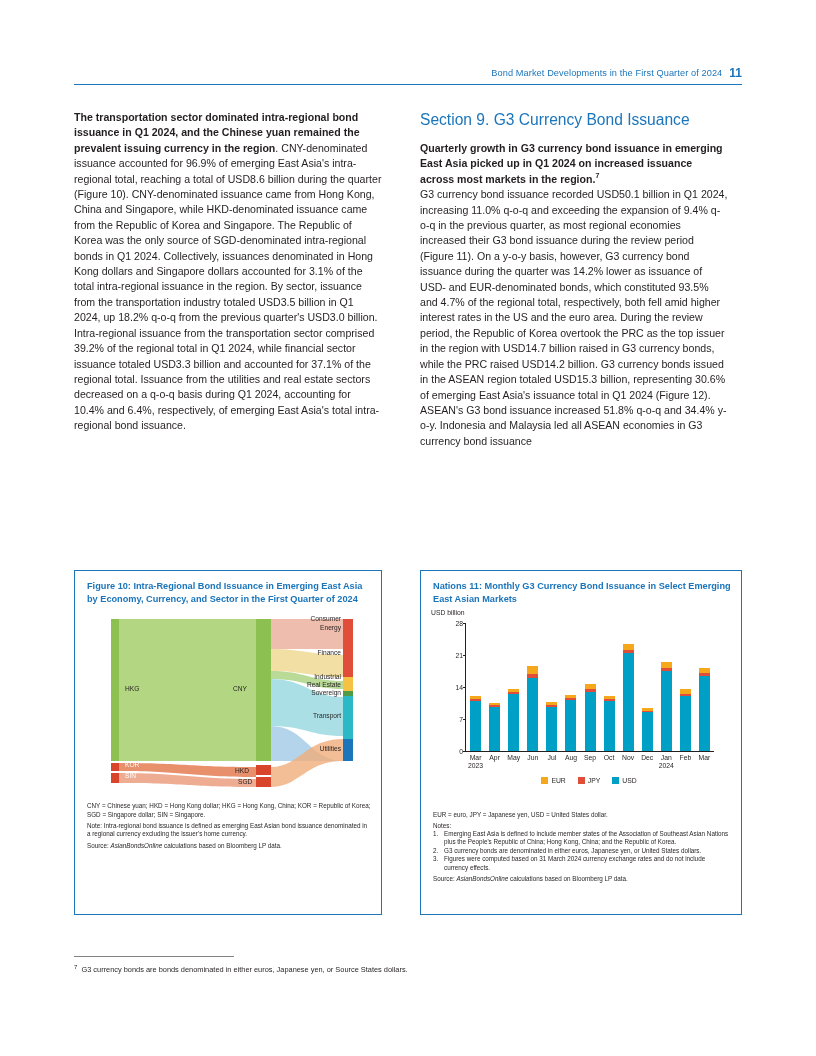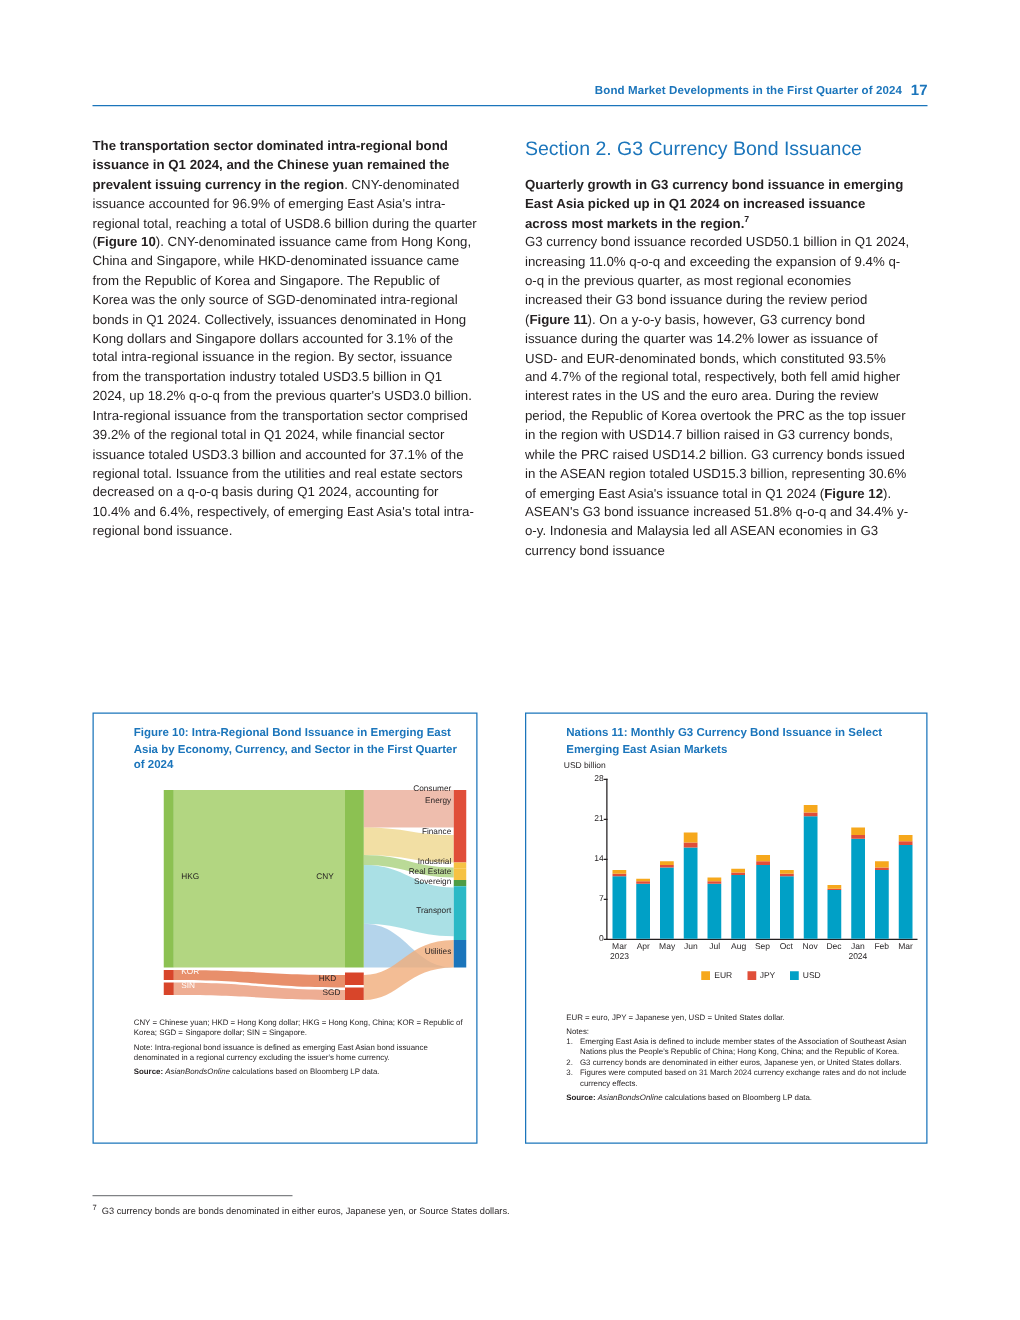--- a/index.html
+++ b/index.html
@@ -33,21 +33,21 @@
     position: absolute;
     left: 74px;
     top: 84px;
     width: 668px;
     height: 1px;
     background: #1b75bb;
   }
   .header-title {
     display: inline;
     font-size: 9.2px;
-    font-weight: bold;
+    font-weight: normal;
     color: #1b75bb;
     letter-spacing: .1px;
   }
   .header-page {
     display: inline;
     font-size: 12px;
     font-weight: bold;
     color: #1b75bb;
     margin-left: 7px;
     vertical-align: -1px;
@@ -72,29 +72,28 @@
     font-weight: normal;
     margin: 0 0 12px 0;
     line-height: 19px;
   }
   .sub-bold {
     font-weight: bold;
     display: block;
     margin-bottom: 0;
   }
   sup { font-size: 7px; vertical-align: super; line-height: 0; }
-  b { font-weight: bold; }
+  b { font-weight: normal; }
 
   
   .figbox {
     position: absolute;
     border: 1px solid #1b75bb;
     background: #fff;
     box-sizing: border-box;
-    padding-left: 20px;
   }
   #fig10 { left: 74px; top: 570px; width: 308px; height: 345px; }
   #fig11 { left: 420px; top: 570px; width: 322px; height: 345px; }
   .fig-title {
     font-size: 9.2px;
     font-weight: bold;
     color: #1b75bb;
     line-height: 12.6px;
     padding: 9px 10px 0 12px;
   }
@@ -220,30 +219,30 @@
     color: #231f20;
   }
   .footnote .fn-num { font-size: 6px; vertical-align: super; }
 </style>
 </head>
 <body>
 
 <div class="page">
 
   <div class="header">
-    <span class="header-title">Bond Market Developments in the First Quarter of 2024</span><span class="header-page">17</span>
+    <span class="header-title">Bond Market Developments in the First Quarter of 2024</span><span class="header-page">11</span>
   </div>
   <div class="header-rule"></div>
 
   <div class="col col-left">
     <p><span class="lead-bold">The transportation sector dominated intra-regional bond issuance in Q1 2024, and the Chinese yuan remained the prevalent issuing currency in the region</span><span>. CNY-denominated issuance accounted for 96.9% of emerging East Asia's intra-regional total, reaching a total of USD8.6 billion during the quarter (</span><b>Figure 10</b><span>). CNY-denominated issuance came from Hong Kong, China and Singapore, while HKD-denominated issuance came from the Republic of Korea and Singapore. The Republic of Korea was the only source of SGD-denominated intra-regional bonds in Q1 2024. Collectively, issuances denominated in Hong Kong dollars and Singapore dollars accounted for 3.1% of the total intra-regional issuance in the region. By sector, issuance from the transportation industry totaled USD3.5 billion in Q1 2024, up 18.2% q-o-q from the previous quarter's USD3.0 billion. Intra-regional issuance from the transportation sector comprised 39.2% of the regional total in Q1 2024, while financial sector issuance totaled USD3.3 billion and accounted for 37.1% of the regional total. Issuance from the utilities and real estate sectors decreased on a q-o-q basis during Q1 2024, accounting for 10.4% and 6.4%, respectively, of emerging East Asia's total intra-regional bond issuance.</span></p>
   </div>
 
   <div class="col col-right">
-    <h2 class="sec-head">Section 2. G3 Currency Bond Issuance</h2>
+    <h2 class="sec-head">Section 9. G3 Currency Bond Issuance</h2>
     <p><span class="sub-bold"><span>Quarterly growth in G3 currency bond issuance in emerging East Asia picked up in Q1 2024 on increased issuance across most markets in the region.</span><sup>7</sup></span><span>G3 currency bond issuance recorded USD50.1 billion in Q1 2024, increasing 11.0% q-o-q and exceeding the expansion of 9.4% q-o-q in the previous quarter, as most regional economies increased their G3 bond issuance during the review period (</span><b>Figure 11</b><span>). On a y-o-y basis, however, G3 currency bond issuance during the quarter was 14.2% lower as issuance of USD- and EUR-denominated bonds, which constituted 93.5% and 4.7% of the regional total, respectively, both fell amid higher interest rates in the US and the euro area. During the review period, the Republic of Korea overtook the PRC as the top issuer in the region with USD14.7 billion raised in G3 currency bonds, while the PRC raised USD14.2 billion. G3 currency bonds issued in the ASEAN region totaled USD15.3 billion, representing 30.6% of emerging East Asia's issuance total in Q1 2024 (</span><b>Figure 12</b><span>). ASEAN's G3 bond issuance increased 51.8% q-o-q and 34.4% y-o-y. Indonesia and Malaysia led all ASEAN economies in G3 currency bond issuance</span></p>
   </div>
 
   <div class="figbox" id="fig10">
     <div class="fig-title">Figure 10: Intra-Regional Bond Issuance in Emerging East Asia by Economy, Currency, and Sector in the First Quarter of 2024</div>
 
     <div class="sankey-wrap">
       <svg width="288" height="185" viewBox="0 0 288 185">
 
         <path d="M34,8 C100,8 105,8 171,8 L171,150 C105,150 100,150 34,150 Z" fill="#9ccb5e" opacity="0.78"></path>

